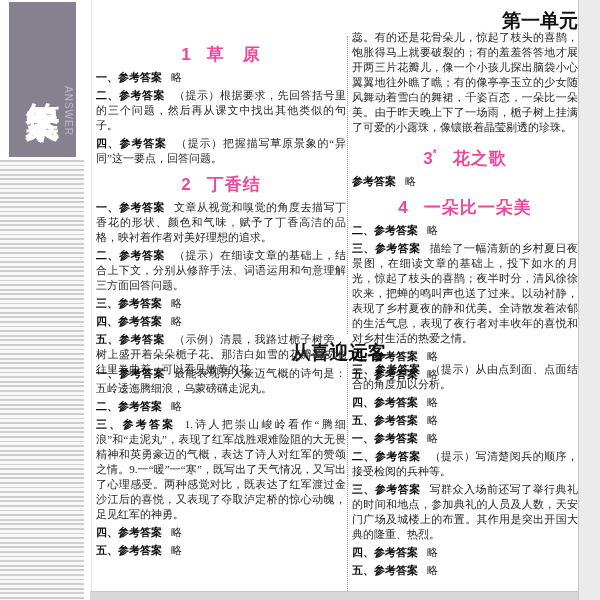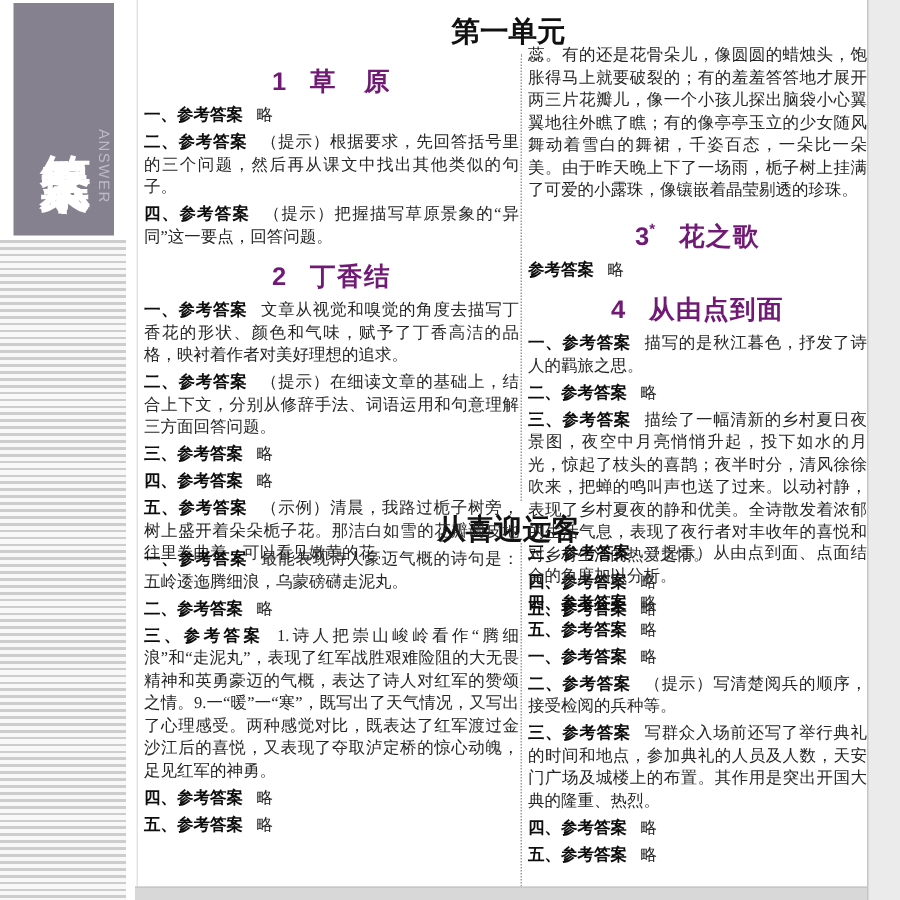--- a/index.html
+++ b/index.html
@@ -32,33 +32,33 @@
     font-size:10px;letter-spacing:1px;color:#bdbac5;
   }
   .stripes{position:absolute;left:0;top:160px;width:84px;height:440px;
     background:repeating-linear-gradient(180deg,#cdcdcd 0 1.8px,#f8f8f8 1.8px 4.6px);}
   
   .unit-header{
     position:absolute;left:100px;width:478px;text-align:center;
     font-family:"Liberation Sans",sans-serif;font-weight:bold;
     font-size:19px;color:#111;margin:0;
   }
-  #unit1-header{top:8px;}
+  #unit1-header{top:8px;text-align:right;}
   #unit2-header{top:340px;}
   .col{position:absolute;font-size:11px;line-height:15px;}
   #col-u1-left{left:96px;top:36px;width:250px;}
   #col-u1-right{left:352px;top:30px;width:226px;}
   #col-u2-left{left:96px;top:366px;width:250px;}
   #col-u2-right{left:352px;top:362px;width:226px;}
   .divider{position:absolute;left:347px;width:0;border-left:1px dotted #9a9a9a;}
   #divider1{top:36px;height:298px;}
   #divider2{top:362px;height:229px;}
   .section-title{
     text-align:center;font-family:"Liberation Sans",sans-serif;
-    font-weight:bold;font-size:17px;line-height:20px;color:#701a75;
+    font-weight:bold;font-size:17px;line-height:20px;color:#ec4899;
     margin:9px 0 5px;
   }
   .section-title .name{margin-left:16px;letter-spacing:1px;}
   .section-title sup{font-size:10px;vertical-align:7px;}
   .col p{margin:0 0 3px;text-align:justify;}
   .col .label{
     font-family:"Liberation Sans",sans-serif;font-weight:bold;color:#0d0d0d;
     margin-right:9px;
   }
 </style>
@@ -84,27 +84,26 @@
     <p><span class="label">二、参考答案</span><span>（提示）根据要求，先回答括号里的三个问题，然后再从课文中找出其他类似的句子。</span></p>
     <p><span class="label">四、参考答案</span><span>（提示）把握描写草原景象的“异同”这一要点，回答问题。</span></p>
     <div class="section-title"><span class="num">2</span><span class="name">丁香结</span></div>
     <p><span class="label">一、参考答案</span><span>文章从视觉和嗅觉的角度去描写丁香花的形状、颜色和气味，赋予了丁香高洁的品格，映衬着作者对美好理想的追求。</span></p>
     <p><span class="label">二、参考答案</span><span>（提示）在细读文章的基础上，结合上下文，分别从修辞手法、词语运用和句意理解三方面回答问题。</span></p>
     <p><span class="label">三、参考答案</span><span>略</span></p>
     <p><span class="label">四、参考答案</span><span>略</span></p>
     <p><span class="label">五、参考答案</span><span>（示例）清晨，我路过栀子树旁，树上盛开着朵朵栀子花。那洁白如雪的花瓣调皮地往里卷曲着，可以看见嫩黄的花</span></p>
   </div>
 <div class="col" id="col-u1-right">
-    <p><span>蕊。有的还是花骨朵儿，像圆圆的蜡烛头，饱胀得马上就要破裂的；有的羞羞答答地才展开两三片花瓣儿，像一个小孩儿探出脑袋小心翼翼地往外瞧了瞧；有的像亭亭玉立的少女随风舞动着雪白的舞裙，千姿百态，一朵比一朵美。由于昨天晚上下了一场雨，栀子树上挂满了可爱的小露珠，像镶嵌着晶莹剔透的珍珠。</span></p>
+    <p><span>蕊。有的还是花骨朵儿，惊起了枝头的喜鹊，饱胀得马上就要破裂的；有的羞羞答答地才展开两三片花瓣儿，像一个小孩儿探出脑袋小心翼翼地往外瞧了瞧；有的像亭亭玉立的少女随风舞动着雪白的舞裙，千姿百态，一朵比一朵美。由于昨天晚上下了一场雨，栀子树上挂满了可爱的小露珠，像镶嵌着晶莹剔透的珍珠。</span></p>
     <div class="section-title"><span class="num">3</span><sup>*</sup><span class="name">花之歌</span></div>
     <p><span class="label">参考答案</span><span>略</span></p>
-    <div class="section-title"><span class="num">4</span><span class="name">从由点到面</span></div>
-    <p><span class="label">一、参考答案</span><span>描写的是秋江暮色，抒发了诗人的羁旅之思。</span></p>
+    <div class="section-title"><span class="num">4</span><span class="name">一朵比一朵美</span></div>
     <p><span class="label">二、参考答案</span><span>略</span></p>
-    <p><span class="label">三、参考答案</span><span>描绘了一幅清新的乡村夏日夜景图，夜空中月亮悄悄升起，投下如水的月光，惊起了枝头的喜鹊；夜半时分，清风徐徐吹来，把蝉的鸣叫声也送了过来。以动衬静，表现了乡村夏夜的静和优美。全诗散发着浓郁的生活气息，表现了夜行者对丰收年的喜悦和对乡村生活的热爱之情。</span></p>
+    <p><span class="label">三、参考答案</span><span>描绘了一幅清新的乡村夏日夜景图，在细读文章的基础上，投下如水的月光，惊起了枝头的喜鹊；夜半时分，清风徐徐吹来，把蝉的鸣叫声也送了过来。以动衬静，表现了乡村夏夜的静和优美。全诗散发着浓郁的生活气息，表现了夜行者对丰收年的喜悦和对乡村生活的热爱之情。</span></p>
     <p><span class="label">四、参考答案</span><span>略</span></p>
     <p><span class="label">五、参考答案</span><span>略</span></p>
   </div>
 <div class="col" id="col-u2-left">
     <p><span class="label">一、参考答案</span><span>最能表现诗人豪迈气概的诗句是：五岭逶迤腾细浪，乌蒙磅礴走泥丸。</span></p>
     <p><span class="label">二、参考答案</span><span>略</span></p>
     <p><span class="label">三、参考答案</span><span>1.诗人把崇山峻岭看作“腾细浪”和“走泥丸”，表现了红军战胜艰难险阻的大无畏精神和英勇豪迈的气概，表达了诗人对红军的赞颂之情。9.一“暖”一“寒”，既写出了天气情况，又写出了心理感受。两种感觉对比，既表达了红军渡过金沙江后的喜悦，又表现了夺取泸定桥的惊心动魄，足见红军的神勇。</span></p>
     <p><span class="label">四、参考答案</span><span>略</span></p>
     <p><span class="label">五、参考答案</span><span>略</span></p>
   </div>

